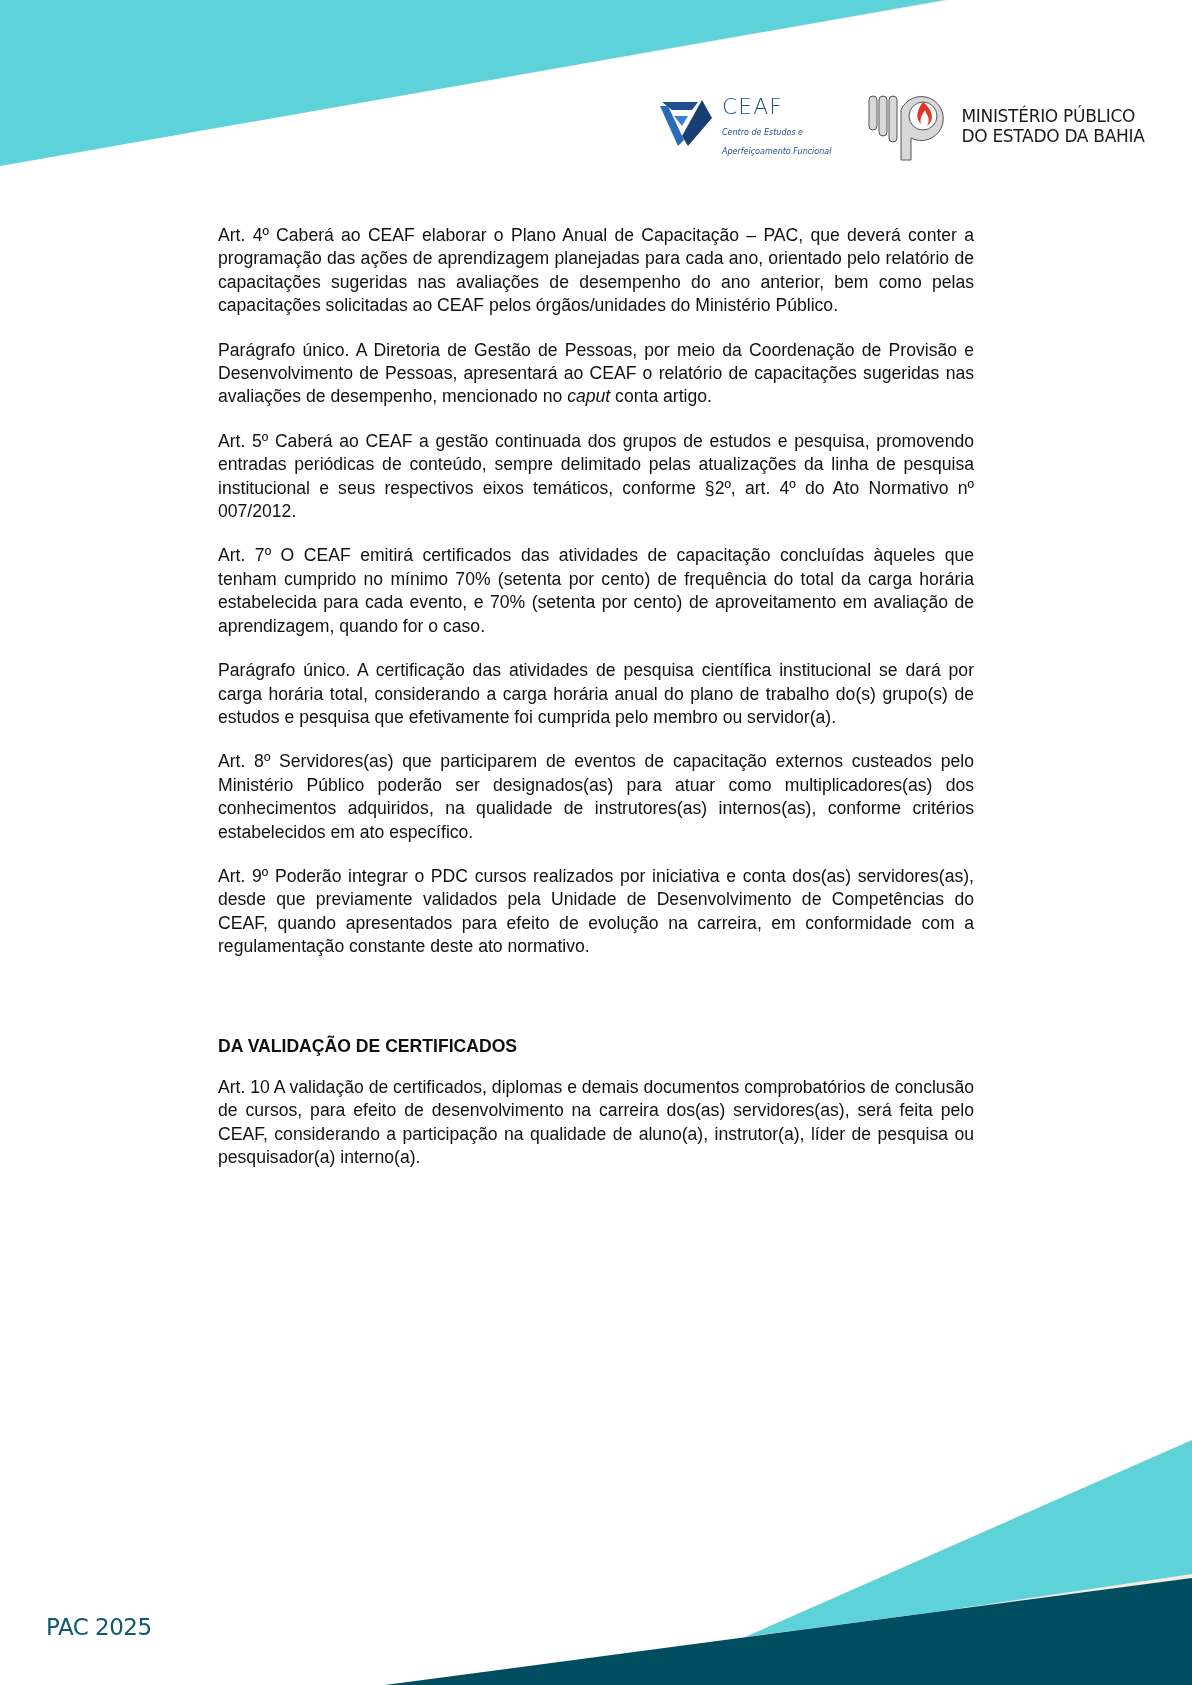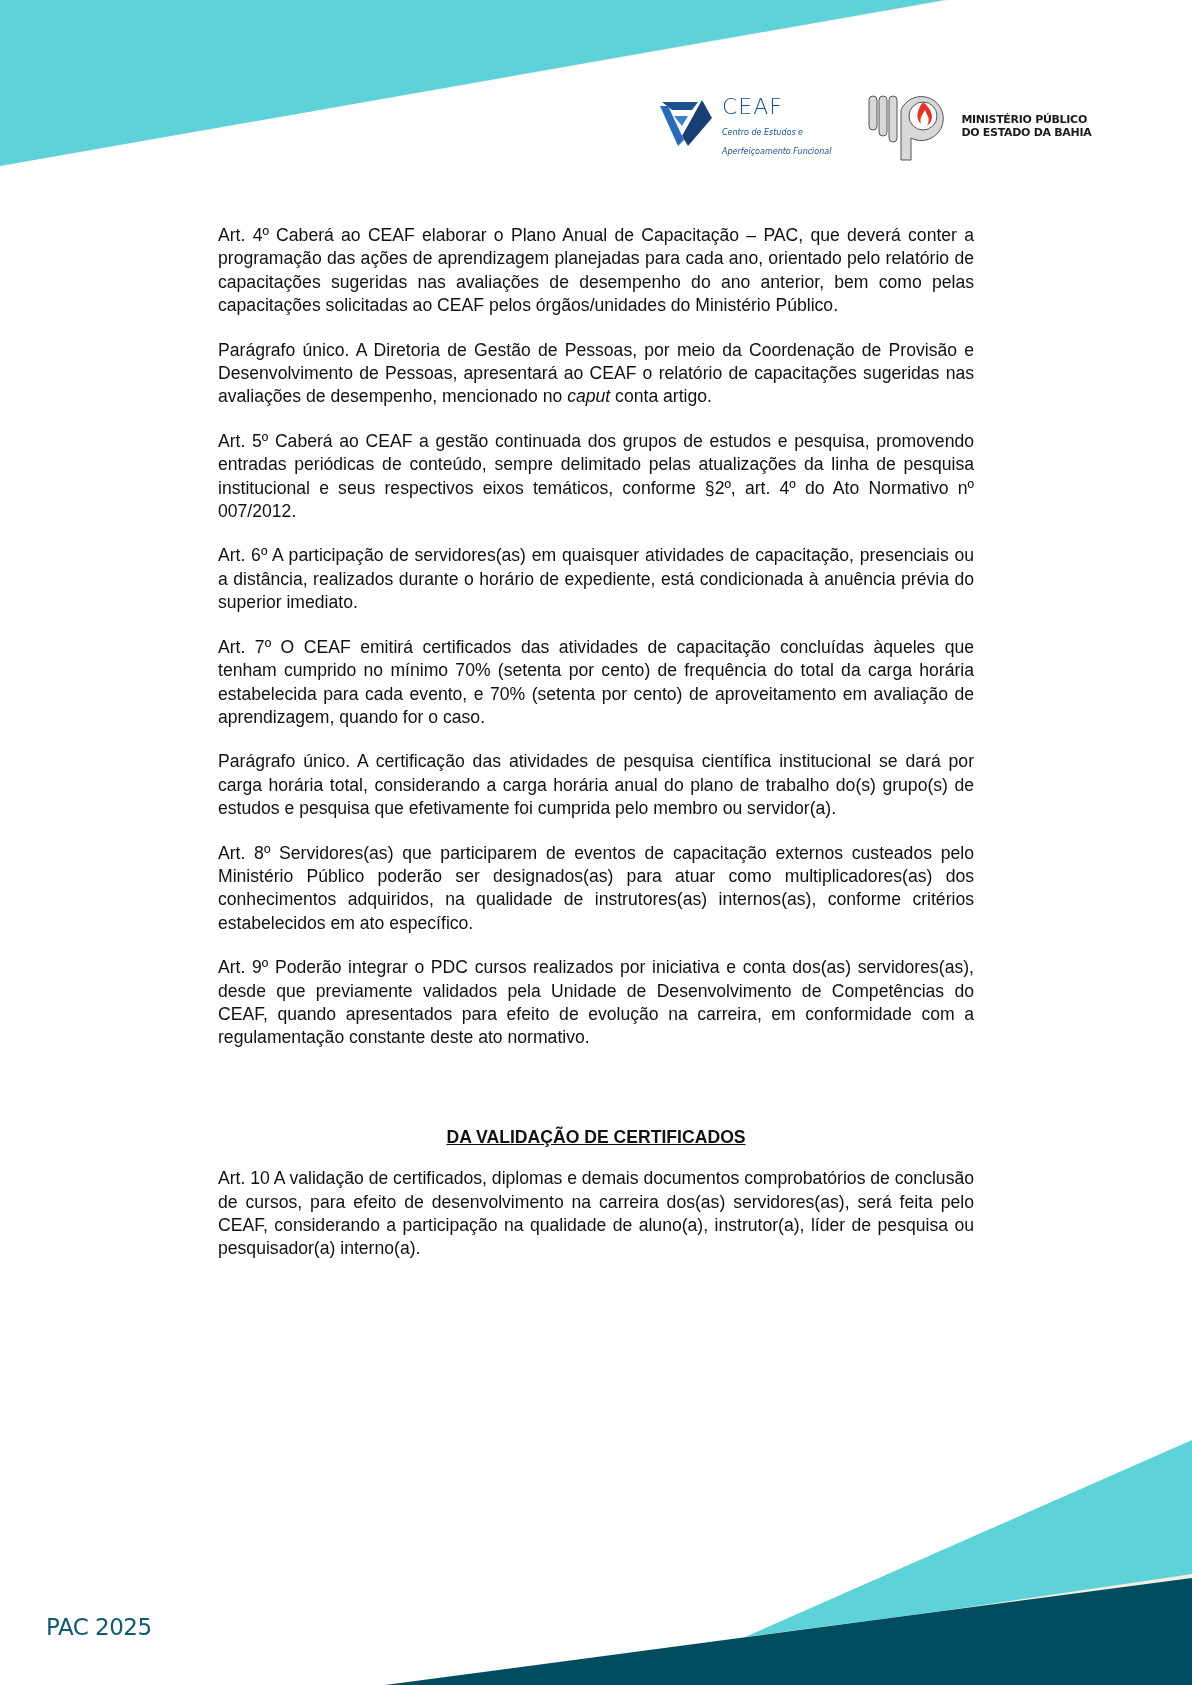--- a/index.html
+++ b/index.html
@@ -9,30 +9,30 @@
       font-family: "Liberation Sans", sans-serif;
       color: #111111;
     }
     .deco { position: absolute; left: 0; top: 0; width: 1192px; height: 1685px; pointer-events: none; }
     .logos { position: absolute; top: 86px; left: 658px; height: 80px; display: flex; align-items: center; }
     .ceaf { display: flex; align-items: flex-start; }
     .ceaf-text { margin-left: 8px; line-height: 1; }
     .ceaf-title { font-size: 22px; color: #1d4f8c; letter-spacing: 1px; font-family: "DejaVu Sans", sans-serif; font-weight: 300; }
     .ceaf-sub { font-size: 8px; color: #1d4f8c; margin-top: 10px; font-family: "DejaVu Sans", sans-serif; line-height: 1.15; font-style: italic; }
     .mp { display: flex; align-items: center; margin-left: 36px; }
-    .mp-text { margin-left: 10px; font-family: "DejaVu Sans", sans-serif; font-weight: bold; font-size: 11px; line-height: 1.2; color: #1a1a1a; letter-spacing: -0.3px; }
+    .mp-text { margin-left: 10px; font-family: "DejaVu Sans", sans-serif; font-weight: normal; font-size: 17px; line-height: 1.2; color: #1a1a1a; letter-spacing: -0.3px; }
 
     .content {
       position: absolute; left: 218px; top: 224px; width: 756px;
       font-size: 17.6px; line-height: 23.4px; text-align: justify;
     }
     .content p { margin: 0 0 21px 0; }
     .content b { font-weight: normal; }
     .section-title {
-      text-align: center; font-weight: bold; margin: 76px 0 18px 0 !important; text-decoration: underline;
+      font-weight: bold; margin: 76px 0 18px 0 !important;
     }
     .footer-label {
       position: absolute; left: 46px; top: 1614px;
       font-family: "DejaVu Sans", sans-serif; font-size: 23px; color: #0e5a70; letter-spacing: -0.5px;
     }
   </style>
 </head>
 <body>
 
 <svg class="deco" viewBox="0 0 1192 1685" xmlns="http://www.w3.org/2000/svg">
@@ -82,21 +82,20 @@
 </div>
 
 <div class="content">
 
   <p><b>Art. 4º</b><span> Caberá ao CEAF elaborar o Plano Anual de Capacitação – PAC, que deverá conter a programação das ações de aprendizagem planejadas para cada ano, orientado pelo relatório de capacitações sugeridas nas avaliações de desempenho do ano anterior, bem como pelas capacitações solicitadas ao CEAF pelos órgãos/unidades do Ministério Público.</span></p>
 
   <p><b>Parágrafo único.</b><span> A Diretoria de Gestão de Pessoas, por meio da Coordenação de Provisão e Desenvolvimento de Pessoas, apresentará ao CEAF o relatório de capacitações sugeridas nas avaliações de desempenho, mencionado no </span><i>caput</i><span> conta artigo.</span></p>
 
   <p><b>Art. 5º</b><span> Caberá ao CEAF a gestão continuada dos grupos de estudos e pesquisa, promovendo entradas periódicas de conteúdo, sempre delimitado pelas atualizações da linha de pesquisa institucional e seus respectivos eixos temáticos, conforme §2º, art. 4º do Ato Normativo nº 007/2012.</span></p>
 
-  <p><b>Art. 6º</b><span> A participação de servidores(as) em quaisquer atividades de capacitação, presenciais ou a distância, realizados durante o horário de expediente, está condicionada à anuência prévia do superior imediato.</span></p>
 
   <p><b>Art. 7º</b><span> O CEAF emitirá certificados das atividades de capacitação concluídas àqueles que tenham cumprido no mínimo 70% (setenta por cento) de frequência do total da carga horária estabelecida para cada evento, e 70% (setenta por cento) de aproveitamento em avaliação de aprendizagem, quando for o caso.</span></p>
 
   <p><b>Parágrafo único.</b><span> A certificação das atividades de pesquisa científica institucional se dará por carga horária total, considerando a carga horária anual do plano de trabalho do(s) grupo(s) de estudos e pesquisa que efetivamente foi cumprida pelo membro ou servidor(a).</span></p>
 
   <p><b>Art. 8º</b><span> Servidores(as) que participarem de eventos de capacitação externos custeados pelo Ministério Público poderão ser designados(as) para atuar como multiplicadores(as) dos conhecimentos adquiridos, na qualidade de instrutores(as) internos(as), conforme critérios estabelecidos em ato específico.</span></p>
 
   <p><b>Art. 9º</b><span> Poderão integrar o PDC cursos realizados por iniciativa e conta dos(as) servidores(as), desde que previamente validados pela Unidade de Desenvolvimento de Competências do CEAF, quando apresentados para efeito de evolução na carreira, em conformidade com a regulamentação constante deste ato normativo.</span></p>
 
   <p class="section-title">DA VALIDAÇÃO DE CERTIFICADOS</p>

